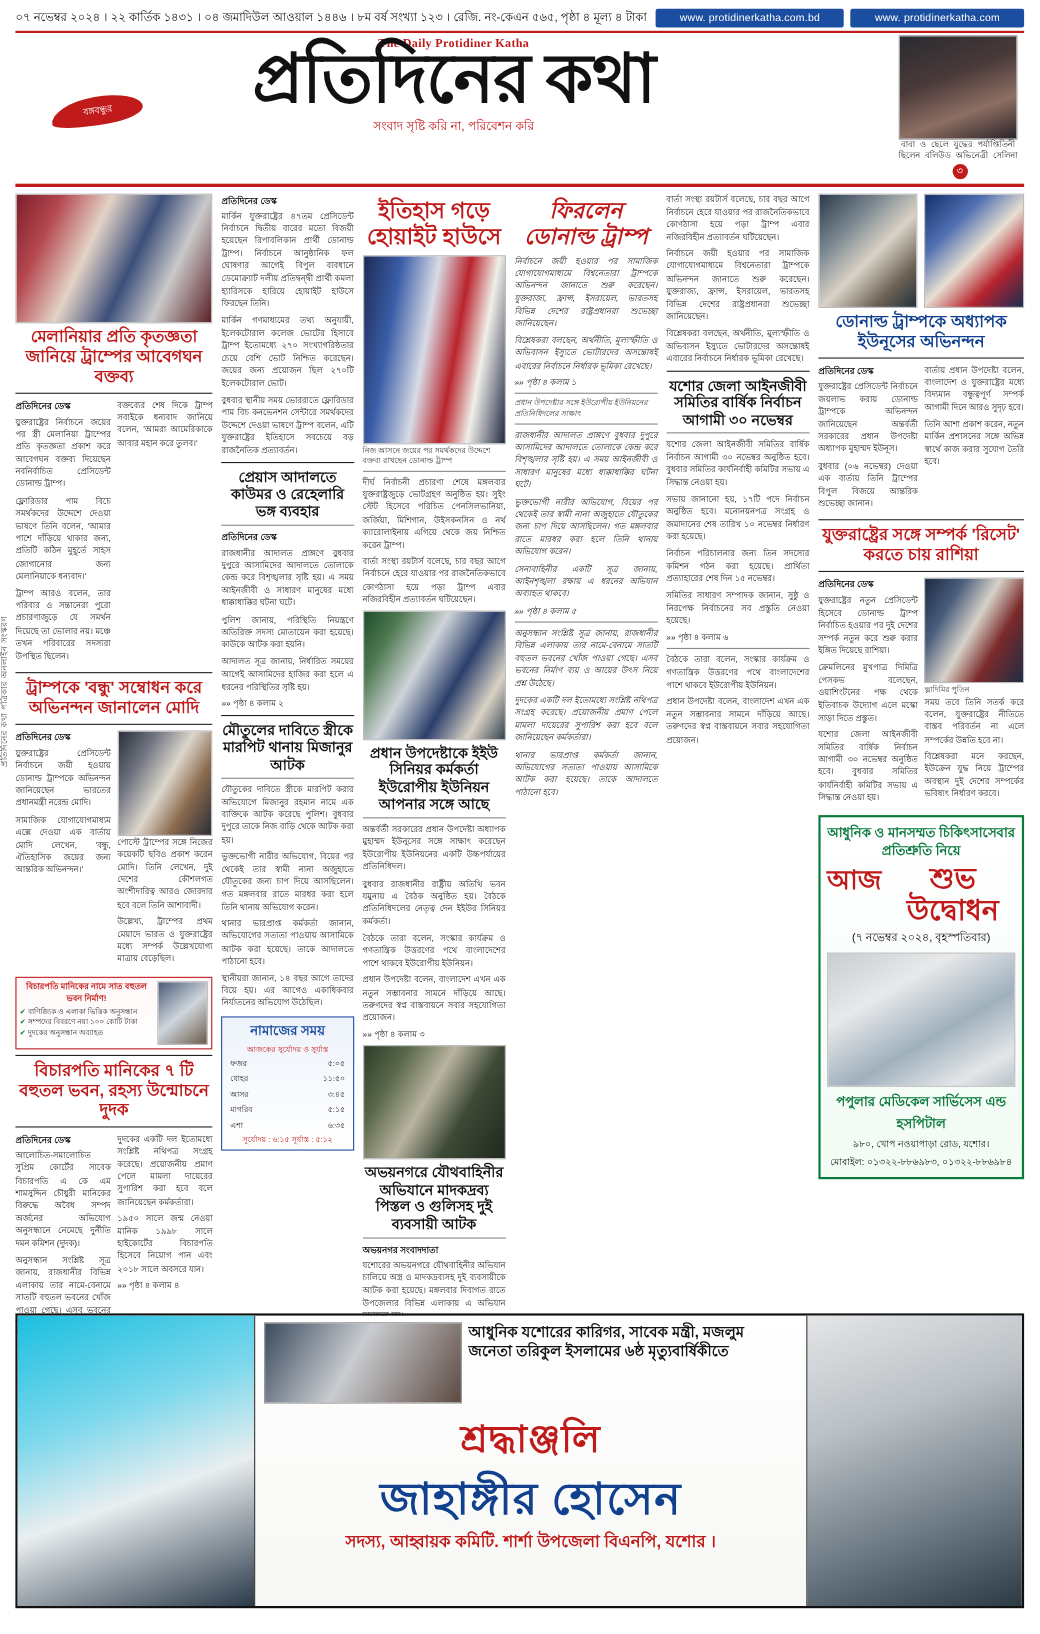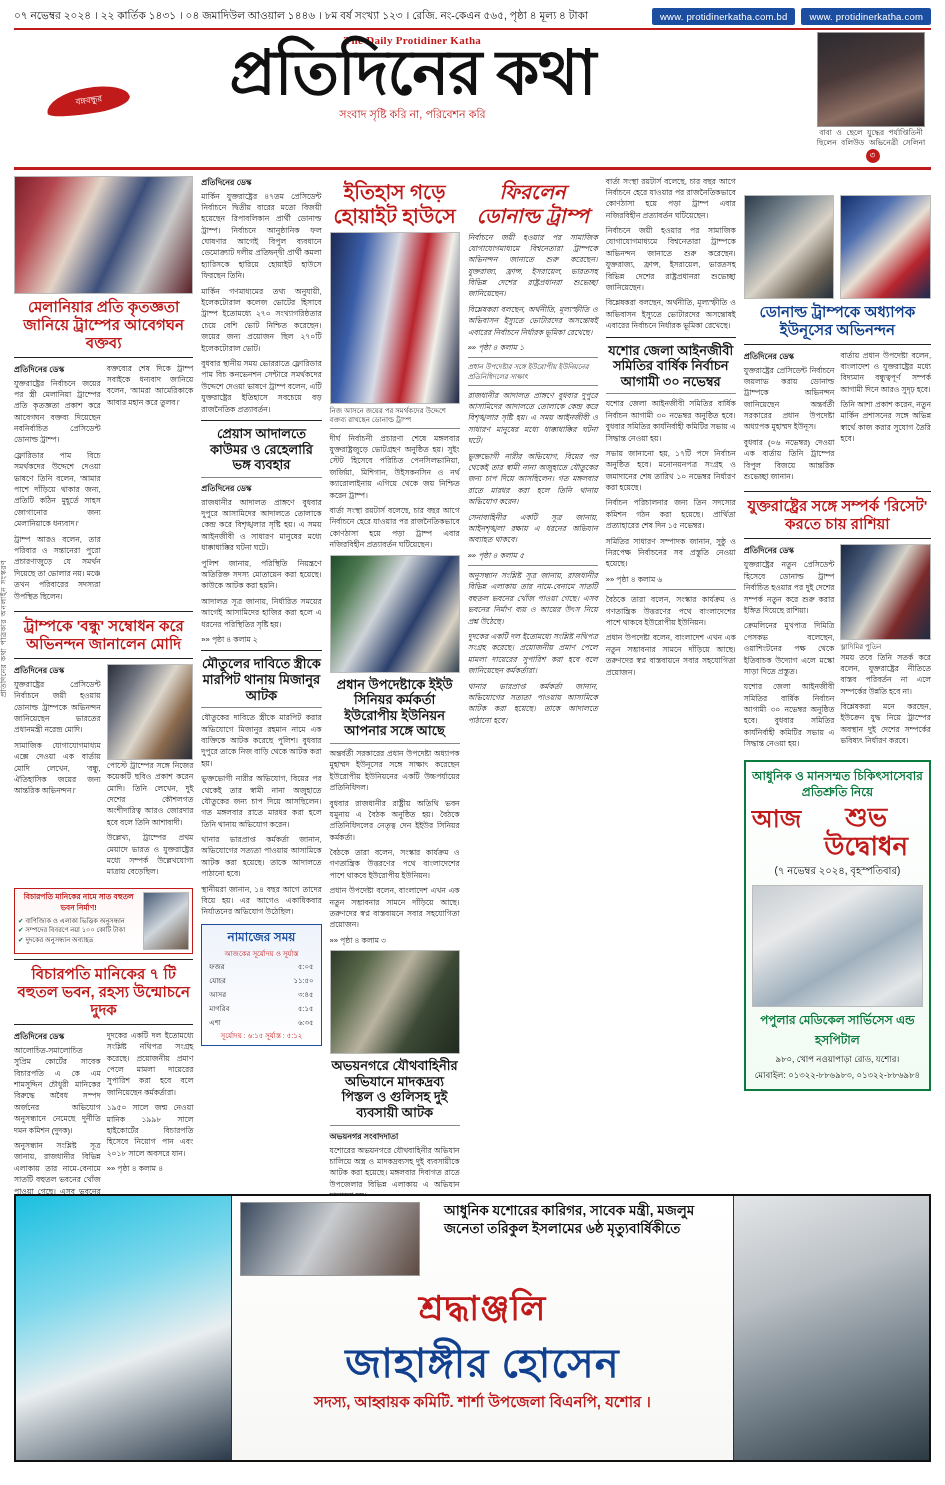--- a/index.html
+++ b/index.html
@@ -24,21 +24,21 @@
     display:flex; align-items:center; justify-content:space-between;
     border-bottom: 2px solid #c01a1a;
     padding-bottom: 3px;
     font-size: 10.5px;
     color:#111;
   }
   .topbar-left { font-size:10.5px; letter-spacing:0; white-space:nowrap; }
   .topbar-right { display:flex; gap:6px; }
   .url-chip {
     background:#1b4ea0; color:#fff; font-size:9.5px;
-    padding:3px 8px; border-radius:2px; letter-spacing:.2px;
+    padding:3px 22px; border-radius:2px; letter-spacing:.2px;
   }
 
   .masthead {
     position:relative;
     display:flex; align-items:flex-start; justify-content:space-between;
     padding-top: 2px;
     border-bottom: 3px solid #c01a1a;
     padding-bottom:4px;
   }
   .mast-center { flex:1; text-align:center; position:relative; }
@@ -84,21 +84,21 @@
   
   .content {
     display:flex; gap:8px; margin-top:6px;
   }
   .col { }
   .col-1 { width: 182px; }
   .col-2 { width: 122px; }
   .col-3 { width: 132px; }
   .col-4 { width: 132px; font-style: italic; }
   .col-5 { width: 132px; }
-  .col-6 { width: 190px; margin-top: 19px; }
+  .col-6 { width: 190px; }
 
   .hl {
     font-size:20px; line-height:1.2; font-weight:bold; color:#c01a1a;
     text-align:center; margin:4px 0 4px 0;
   }
   .hl.blue { color:#11408e; }
   .hl.sm { font-size:15px; }
   .hl.xs { font-size:13px; }
   .hl.black { color:#111; }
 
@@ -165,21 +165,21 @@
   
   .bottom-ad {
     position:absolute; left:14px; right:14px; bottom:8px;
     height:268px; border:2px solid #111;
     display:flex; background:linear-gradient(180deg,#ffffff,#f7f7f5);
     overflow:hidden;
   }
   .ba-left { width:216px; background:linear-gradient(160deg,#1bbfe0 0%,#7ed8ec 35%,#e9eef0 60%,#2b3a4a 100%); border-right:1px solid #333; }
   .ba-mid { flex:1; padding:6px 8px; text-align:center; position:relative; }
   .ba-right { width:196px; background:linear-gradient(160deg,#e4e6e8 0%,#b9bfc4 35%,#6d7a84 70%,#2c3a44 100%); border-left:1px solid #333; }
-  .ba-top-row { display:flex; gap:20px; align-items:flex-start; }
+  .ba-top-row { display:flex; gap:2px; align-items:flex-start; }
   .ba-thumbs { width:180px; height:74px; background:linear-gradient(120deg,#3a4a5e,#c9ccd0 45%,#5d4a42); border:1px solid #999; }
   .ba-head { flex:1; font-size:13.5px; line-height:1.35; color:#111; font-weight:bold; text-align:left; padding-left:4px;}
   .ba-t2 { font-size:34px; color:#c01a1a; font-weight:bold; margin:6px 0 2px; letter-spacing:1px; }
   .ba-t3 { font-size:40px; color:#11408e; font-weight:bold; letter-spacing:1px; line-height:1.1; }
   .ba-t4 { font-size:15px; color:#c01a1a; font-weight:bold; margin-top:6px; line-height:1.4; }
 
   .flex2 { display:flex; gap:6px; }
   .w50 { width:50%; }
 </style>
 </head>

